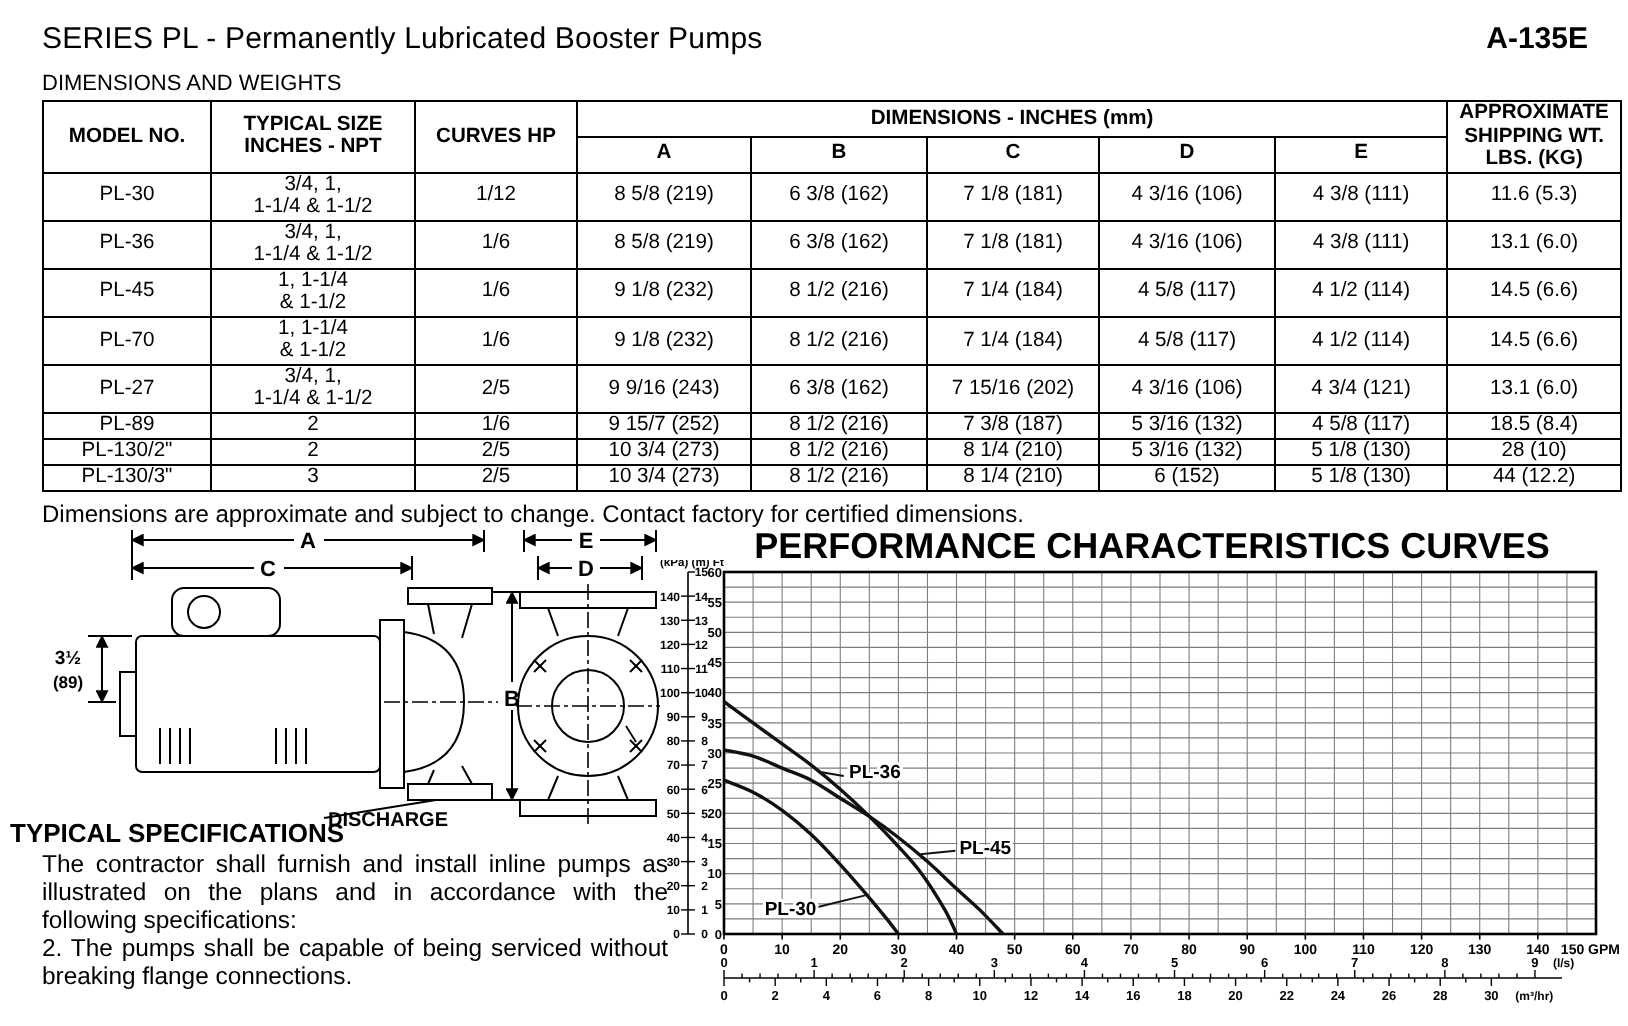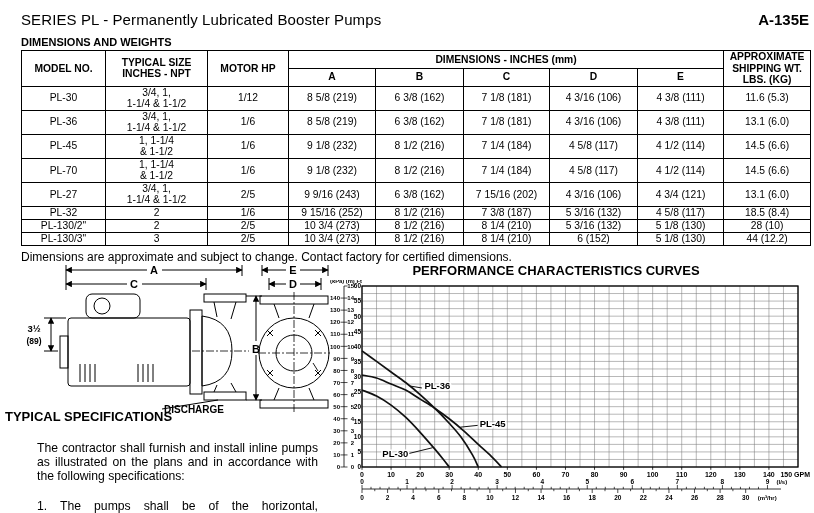--- a/index.html
+++ b/index.html
@@ -2,36 +2,36 @@
 <html><head>
 <meta charset="utf-8">
 <style>
   html,body{margin:0;padding:0}
   body{
     position:relative;width:814px;height:513px;background:#fff;color:#000;
     font-family:"Liberation Sans",sans-serif;overflow:hidden;
   }
   .abs{position:absolute}
   #doc-title{left:21px;top:11px;font-size:15px;font-weight:normal;letter-spacing:.1px}
-  #doc-number{right:5px;top:11px;font-size:15px;font-weight:bold}
-  #dims-heading{left:21px;top:36px;font-size:11px;font-weight:bold}
+  #doc-number{right:20px;top:11px;font-size:15px;font-weight:bold}
+  #dims-heading{left:21px;top:36px;font-size:11px;font-weight:normal}
   #dims-table{left:21px;top:50px;border-collapse:collapse;table-layout:fixed;width:789px;border:1.5px solid #000}
   #dims-table th,#dims-table td{
     border:1px solid #000;font-size:10.3px;text-align:center;vertical-align:middle;
     padding:0 2px;white-space:pre-line;line-height:1.12;
   }
   #dims-table th{font-weight:bold}
   #dims-table td{height:12px}
   #dims-note{left:21px;top:250px;font-size:12px}
   #drawing-svg{left:20px;top:260px}
-  #chart-title{left:325px;top:263px;width:462px;text-align:center;font-size:13px;font-weight:bold}
+  #chart-title{left:345px;top:263px;width:462px;text-align:center;font-size:18px;font-weight:bold}
   #perf-svg{left:330px;top:280px}
   #specs-heading{left:5px;top:409px;font-size:13px;font-weight:bold}
   #specs-body{left:21px;top:425px;width:313px;font-size:12.2px;line-height:14px;text-align:justify}
-  #specs-body p{margin:16px}
+  #specs-body p{margin:0}
   svg{font-family:"Liberation Sans",sans-serif}
   .dl line,.dl rect,.dl path,.dl circle{stroke:#000;fill:none;stroke-width:1}
   .dl .thin{stroke-width:.9}
   .dl .cl{stroke-dasharray:8 2 2 2;stroke-width:.8}
   .dl .wh{fill:#fff;stroke:none}
   .dl text{fill:#000;stroke:none}
   .dimtxt{font-size:11px;font-weight:bold}
   .smalldim{font-size:9.5px;font-weight:bold}
   .mmdim{font-size:8.5px;font-weight:bold}
   .dischtxt{font-size:10px;font-weight:bold}
@@ -54,21 +54,21 @@
       <col style="width:86px">
     <col style="width:88px">
       <col style="width:86px">
       <col style="width:87px">
   </colgroup>
   <thead>
     <tr>
       <th rowspan="2">MODEL NO.</th>
       <th rowspan="2">TYPICAL SIZE
 INCHES - NPT</th>
-      <th rowspan="2">MOTOR HP</th>
+      <th rowspan="2">CURVES HP</th>
       <th colspan="5">DIMENSIONS - INCHES (mm)</th>
       <th rowspan="2">APPROXIMATE
 SHIPPING WT.
 LBS. (KG)</th>
     </tr>
     <tr>
       <th>A</th>
       <th>B</th>
       <th>C</th>
       <th>D</th>
@@ -130,24 +130,24 @@
 1-1/4 &amp; 1-1/2</td>
         <td>2/5</td>
         <td>9 9/16 (243)</td>
         <td>6 3/8 (162)</td>
         <td>7 15/16 (202)</td>
         <td>4 3/16 (106)</td>
         <td>4 3/4 (121)</td>
         <td>13.1 (6.0)</td>
       </tr>
       <tr>
-        <td>PL-32</td>
+        <td>PL-89</td>
         <td>2</td>
         <td>1/6</td>
-        <td>9 15/16 (252)</td>
+        <td>9 15/7 (252)</td>
         <td>8 1/2 (216)</td>
         <td>7 3/8 (187)</td>
         <td>5 3/16 (132)</td>
         <td>4 5/8 (117)</td>
         <td>18.5 (8.4)</td>
       </tr>
       <tr>
         <td>PL-130/2"</td>
         <td>2</td>
         <td>2/5</td>
@@ -559,15 +559,14 @@
       <text x="94.49333333333334" y="109.17000000000002" text-anchor="start" font-size="9.5" font-weight="bold" fill="#000" stroke="#fff" stroke-width="3" paint-order="stroke">PL-36</text>
       <path d="M32,94.99166666666667C34.422222222222224,95.49444444444445 41.68888888888889,96.49999999999999 46.53333333333333,98.00833333333333C51.37777777777777,99.51666666666667 56.22222222222222,102.03055555555558 61.06666666666666,104.04166666666669C65.91111111111111,106.05277777777779 70.75555555555555,107.5611111111111 75.6,110.07499999999999C80.44444444444444,112.58888888888887 85.28888888888888,116.10833333333333 90.13333333333333,119.125C94.97777777777777,122.14166666666667 99.82222222222221,124.90694444444445 104.66666666666666,128.175C109.5111111111111,131.44305555555556 114.35555555555555,134.9625 119.2,138.73333333333335C124.04444444444445,142.5041666666667 128.8888888888889,146.5263888888889 133.73333333333335,150.8C138.57777777777778,155.07361111111112 143.90666666666667,160.3527777777778 148.26666666666665,164.375C152.62666666666664,168.3972222222222 156.01777777777775,171.1625 159.89333333333332,174.93333333333334C163.76888888888888,178.70416666666668 169.58222222222224,184.98888888888888 171.52,187" fill="none" stroke="#111" stroke-width="1.7"></path>
       <line x1="147.68533333333332" y1="145.37" x2="130.24533333333332" y2="147.18" stroke="#111" stroke-width="1"></line>
       <text x="149.72000000000003" y="147.18" text-anchor="start" font-size="9.5" font-weight="bold" fill="#000" stroke="#fff" stroke-width="3" paint-order="stroke">PL-45</text>
     </g>
   </svg>
 
 <div class="abs" id="specs-heading">TYPICAL SPECIFICATIONS</div>
 <div class="abs" id="specs-body">
   <p>The contractor shall furnish and install inline pumps as illustrated on the plans and in accordance with the following specifications:</p>
-  <p>1. The pumps shall be of the horizontal, permanently lubricated type, specifically designed and guaranteed for quiet operation.</p>
   <p>2. The pumps shall be capable of being serviced without breaking flange connections.</p>
 </div>
 
 </body></html>

